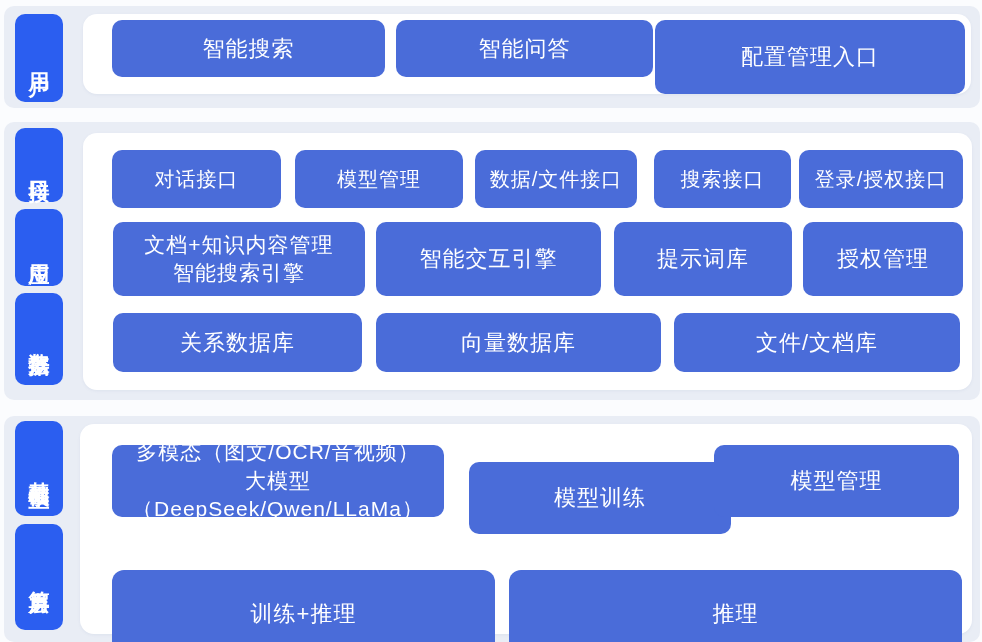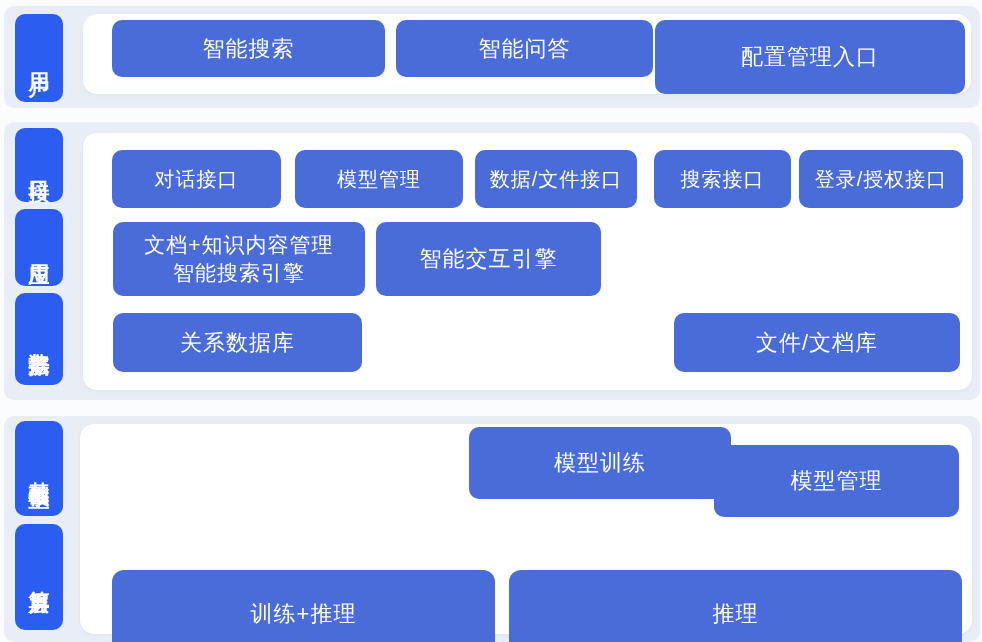--- a/index.html
+++ b/index.html
@@ -86,23 +86,28 @@
 
   <div class="block small" style="left:112px;top:150px;width:169px;height:58px">对话接口</div>
   <div class="block small" style="left:295px;top:150px;width:168px;height:58px">模型管理</div>
   <div class="block small" style="left:475px;top:150px;width:162px;height:58px">数据/文件接口</div>
   <div class="block small" style="left:654px;top:150px;width:137px;height:58px">搜索接口</div>
   <div class="block small" style="left:799px;top:150px;width:164px;height:58px">登录/授权接口</div>
 
   <div class="block twoline" style="left:113px;top:222px;width:252px;height:74px">文档+知识内容管理
 智能搜索引擎</div>
   <div class="block" style="left:376px;top:222px;width:225px;height:74px">智能交互引擎</div>
+  <div class="block" style="left:614px;top:222px;width:178px;height:74px">提示词库</div>
+  <div class="block" style="left:803px;top:222px;width:160px;height:74px">授权管理</div>
 
   <div class="block" style="left:113px;top:313px;width:249px;height:59px">关系数据库</div>
+  <div class="block" style="left:376px;top:313px;width:285px;height:59px">向量数据库</div>
   <div class="block" style="left:674px;top:313px;width:286px;height:59px">文件/文档库</div>
 
-  <div class="block" style="left:469px;top:427px;width:262px;height:72px">模型训练</div>
+  <div class="block twoline" style="left:112px;top:445px;width:332px;height:72px">多模态（图文/OCR/音视频）
+大模型（DeepSeek/Qwen/LLaMa）</div>
+  <div class="block" style="left:469px;top:462px;width:262px;height:72px">模型训练</div>
   <div class="block" style="left:714px;top:445px;width:245px;height:72px">模型管理</div>
 
   <div class="block big" style="left:112px;top:528px;width:383px;height:87px">训练+推理</div>
   <div class="block big" style="left:509px;top:528px;width:453px;height:87px">推理</div>
 
 </div>
 
 </body></html>

